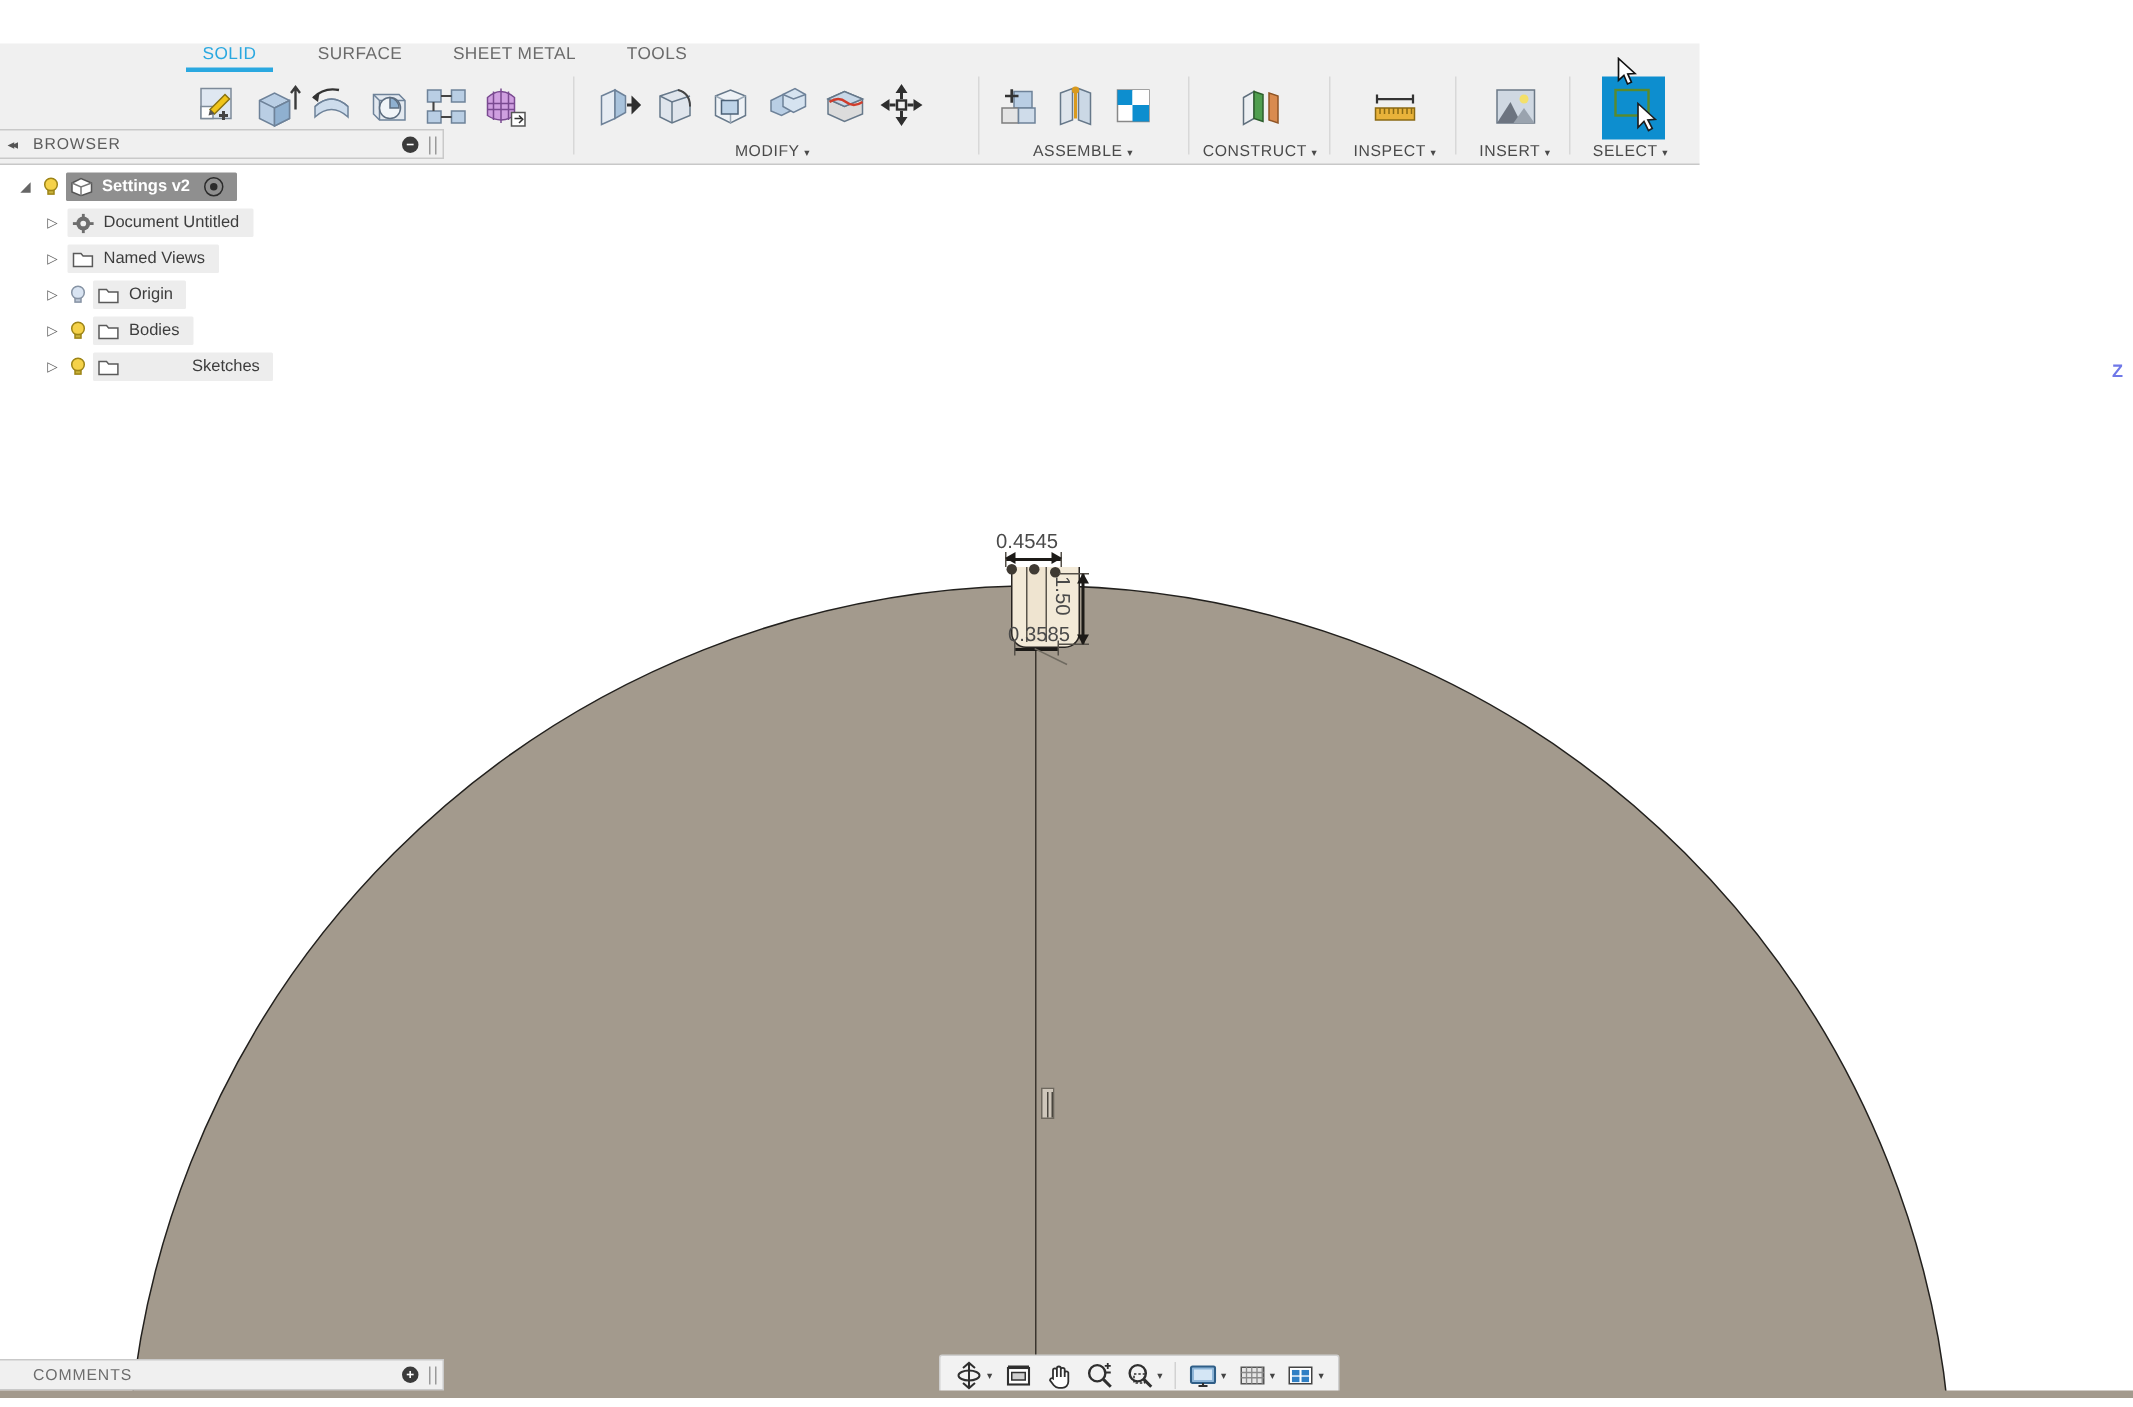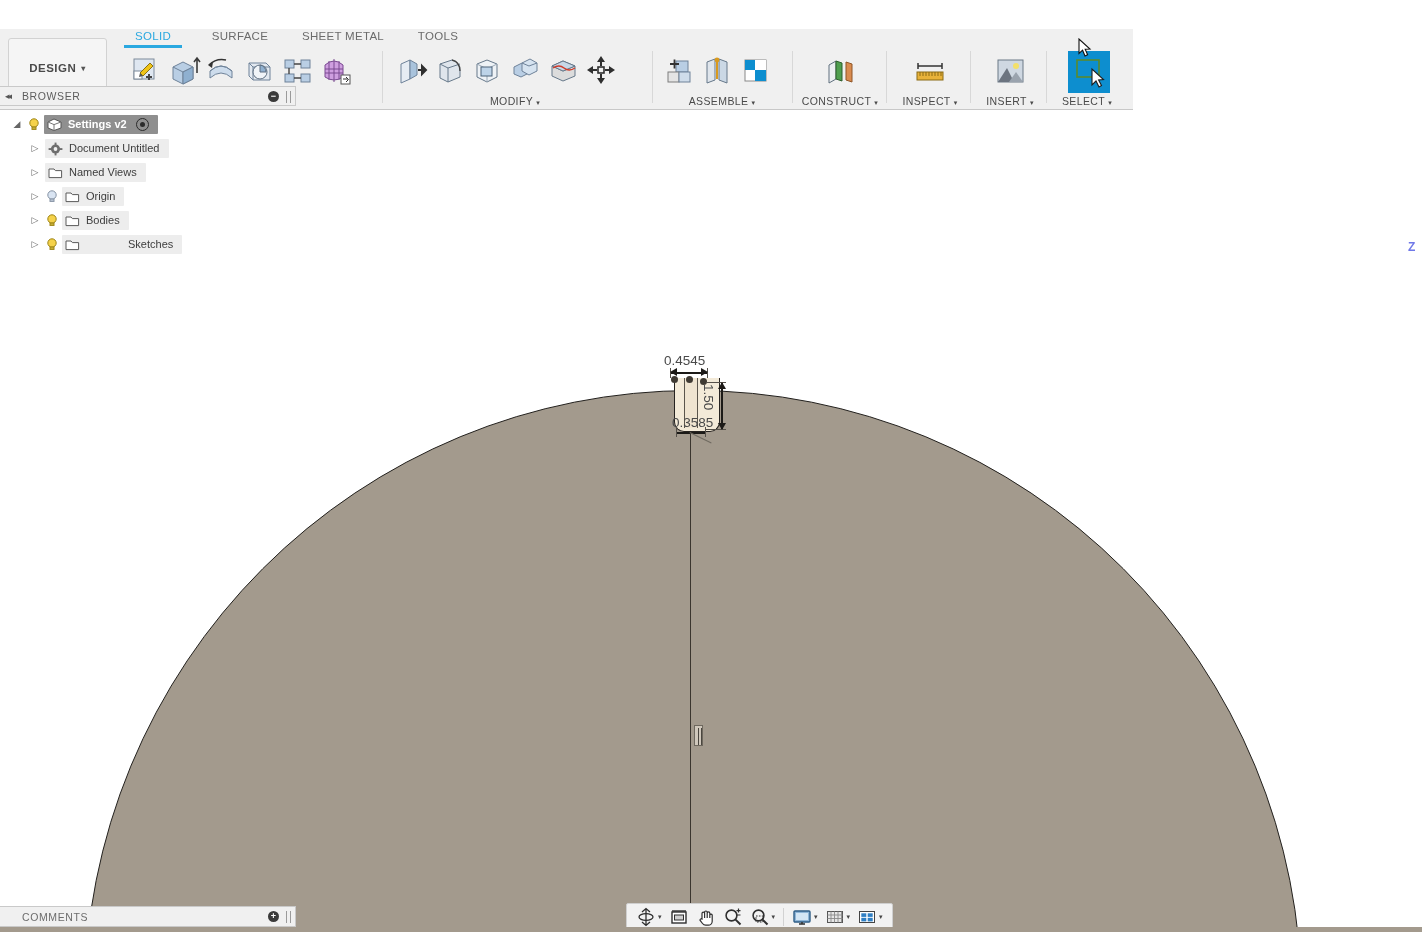--- a/index.html
+++ b/index.html
@@ -213,24 +213,20 @@
 
 <div id="ribbon">
 
   <div id="tabstrip">
     <div class="tab active" style="left:124px;width:58px;">SOLID</div>
     <div class="tab" style="left:204px;width:72px;">SURFACE</div>
     <div class="tab" style="left:296px;width:94px;">SHEET METAL</div>
     <div class="tab" style="left:412px;width:52px;">TOOLS</div>
   </div>
 
-  <div id="designbtn">
-    <span>DESIGN</span>
-    <span class="car">▾</span>
-  </div>
 
   <div class="grp" style="left:122px;width:248px;">
     <div class="icons" style="left:4px;">
 
       <div class="ic">
         <svg width="38" height="38" viewBox="0 0 38 38">
           <rect x="8" y="8" width="20" height="20" fill="#dfe7f1" stroke="#7d8a99"></rect>
           <rect x="8" y="20" width="8" height="8" fill="#fff" stroke="#7d8a99"></rect>
           <path d="M14 22 L24 12 L27 15 L17 25 Z" fill="#f0c419" stroke="#8a7312"></path>
           <path d="M14 22 L17 25 L13 26 Z" fill="#555"></path>

